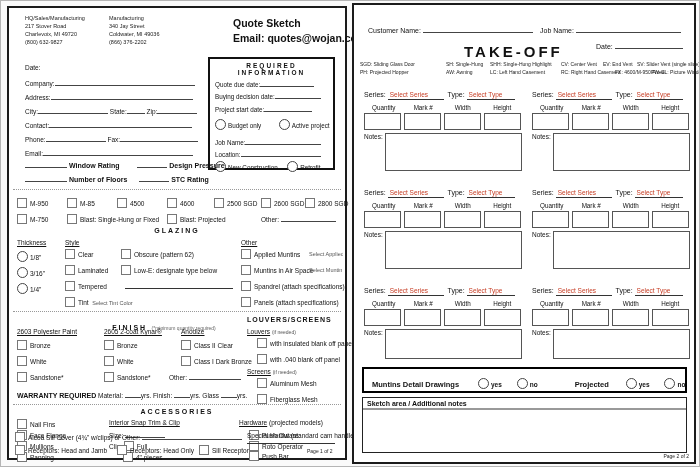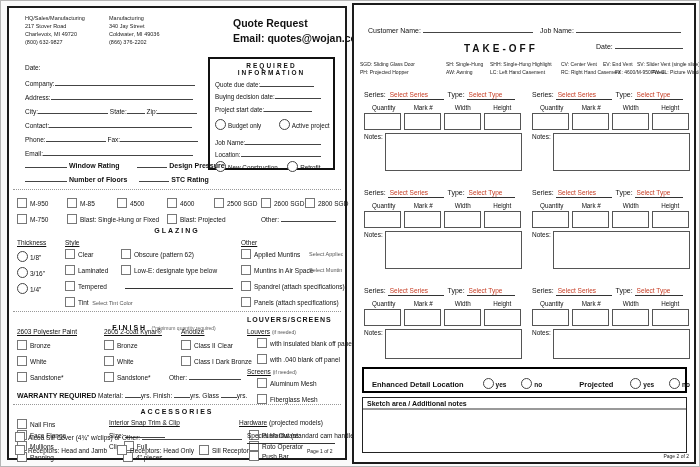--- a/index.html
+++ b/index.html
@@ -61,21 +61,21 @@
     </div>
     <div class="abs t5" style="left:100px;top:7px;">
       <div>Manufacturing</div>
       <div>340 Jay Street</div>
       <div>Coldwater, MI 49036</div>
       <div>(866) 376-2202</div>
     </div>
 
 
     <div class="abs" style="left:224px;top:8px;font-size:10.5px;line-height:1.4;font-weight:bold;">
-      <div>Quote Request</div>
+      <div>Quote Sketch</div>
       <div>Email: quotes@wojan.com</div>
     </div>
 
     <div class="abs t6" style="left:16px;top:56px;"><span>Date:</span></div>
     <div class="abs t6" style="left:16px;top:70px;"><span>Company:</span><span class="line" style="width:140px;"></span></div>
     <div class="abs t6" style="left:16px;top:84px;"><span>Address:</span><span class="line" style="width:142px;"></span></div>
     <div class="abs t6" style="left:16px;top:98px;"><span>City:</span><span class="line" style="width:70px;"></span> <span>State:</span><span class="line" style="width:18px;"></span> <span>Zip:</span><span class="line" style="width:40px;"></span></div>
     <div class="abs t6" style="left:16px;top:112px;"><span>Contact:</span><span class="line" style="width:143px;"></span></div>
     <div class="abs t6" style="left:16px;top:126px;"><span>Phone:</span><span class="line" style="width:60px;"></span> <span>Fax:</span><span class="line" style="width:78px;"></span></div>
     <div class="abs t6" style="left:16px;top:140px;"><span>Email:</span><span class="line" style="width:150px;"></span></div>
@@ -198,21 +198,21 @@
     <div class="abs t6" style="left:230px;top:411px;"><span class="u">Hardware</span> <span>(projected models)</span></div>
     <div class="abs t6" style="left:240px;top:422px;"><span class="cb"></span><span>Push Out (standard cam handle)</span></div>
     <div class="abs t6" style="left:240px;top:433px;"><span class="cb"></span><span>Roto Operator</span></div>
     <div class="abs t6" style="left:240px;top:443px;"><span class="cb"></span><span>Push Bar</span></div>
 
   </div>
 
   <div class="page" id="p2">
     <div class="abs t7" style="left:14px;top:20px;"><span>Customer Name:</span> <span class="line" style="width:110px;"></span></div>
     <div class="abs t7" style="left:186px;top:20px;"><span>Job Name:</span> <span class="line" style="width:105px;"></span></div>
-    <div class="abs b" style="left:110px;top:38px;font-size:10px;letter-spacing:3px;">TAKE-OFF</div>
+    <div class="abs b" style="left:110px;top:38px;font-size:15px;letter-spacing:3px;">TAKE-OFF</div>
     <div class="abs t7" style="left:242px;top:36px;"><span>Date:</span> <span class="line" style="width:68px;"></span></div>
 
     <div class="abs t4" style="left:6px;top:56px;">SGD: Sliding Glass Door</div>
     <div class="abs t4" style="left:92px;top:56px;">SH: Single-Hung</div>
     <div class="abs t4" style="left:136px;top:56px;">SHH: Single-Hung Highlight</div>
     <div class="abs t4" style="left:207px;top:56px;">CV: Center Vent</div>
     <div class="abs t4" style="left:249px;top:56px;">EV: End Vent</div>
     <div class="abs t4" style="left:283px;top:56px;">SV: Slider Vent (single slide)</div>
     <div class="abs t4" style="left:6px;top:64px;">PH: Projected Hopper</div>
     <div class="abs t4" style="left:92px;top:64px;">AW: Awning</div>
@@ -335,21 +335,21 @@
           <span class="tbox"></span>
           <span class="tbox"></span>
         </div>
       <div class="notes short">
           <span class="t6">Notes:</span>
           <span class="nbox"></span>
         </div>
     </div>
 
     <div class="abs" style="left:8px;top:362px;width:325px;height:26px;border:2.5px solid #000;box-sizing:border-box;padding:4px 8px;white-space:nowrap;">
-      <span class="b" style="font-size:7.5px;">Enhanced Detail Location</span>
+      <span class="b" style="font-size:7.5px;">Muntins Detail Drawings</span>
       <span style="display:inline-block;width:10px;"></span>
       <span class="rd"></span><span class="b t6">yes</span>
       <span style="display:inline-block;width:6px;"></span>
       <span class="rd"></span><span class="b t6">no</span>
       <span style="display:inline-block;width:28px;"></span>
       <span class="b" style="font-size:7.5px;">Projected</span>
       <span style="display:inline-block;width:8px;"></span>
       <span class="rd"></span><span class="b t6">yes</span>
       <span style="display:inline-block;width:6px;"></span>
       <span class="rd"></span><span class="b t6">no</span>

